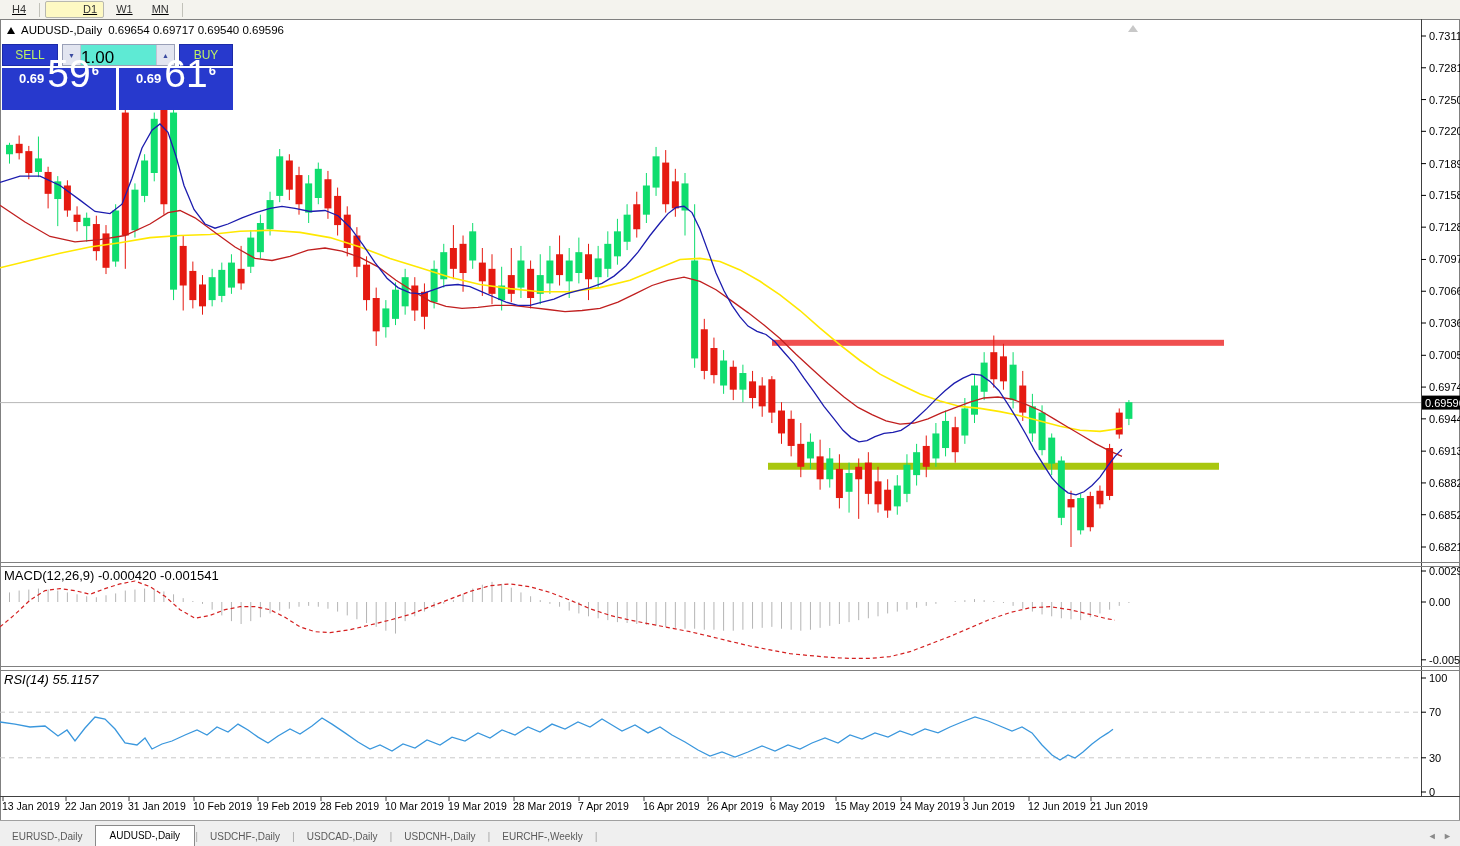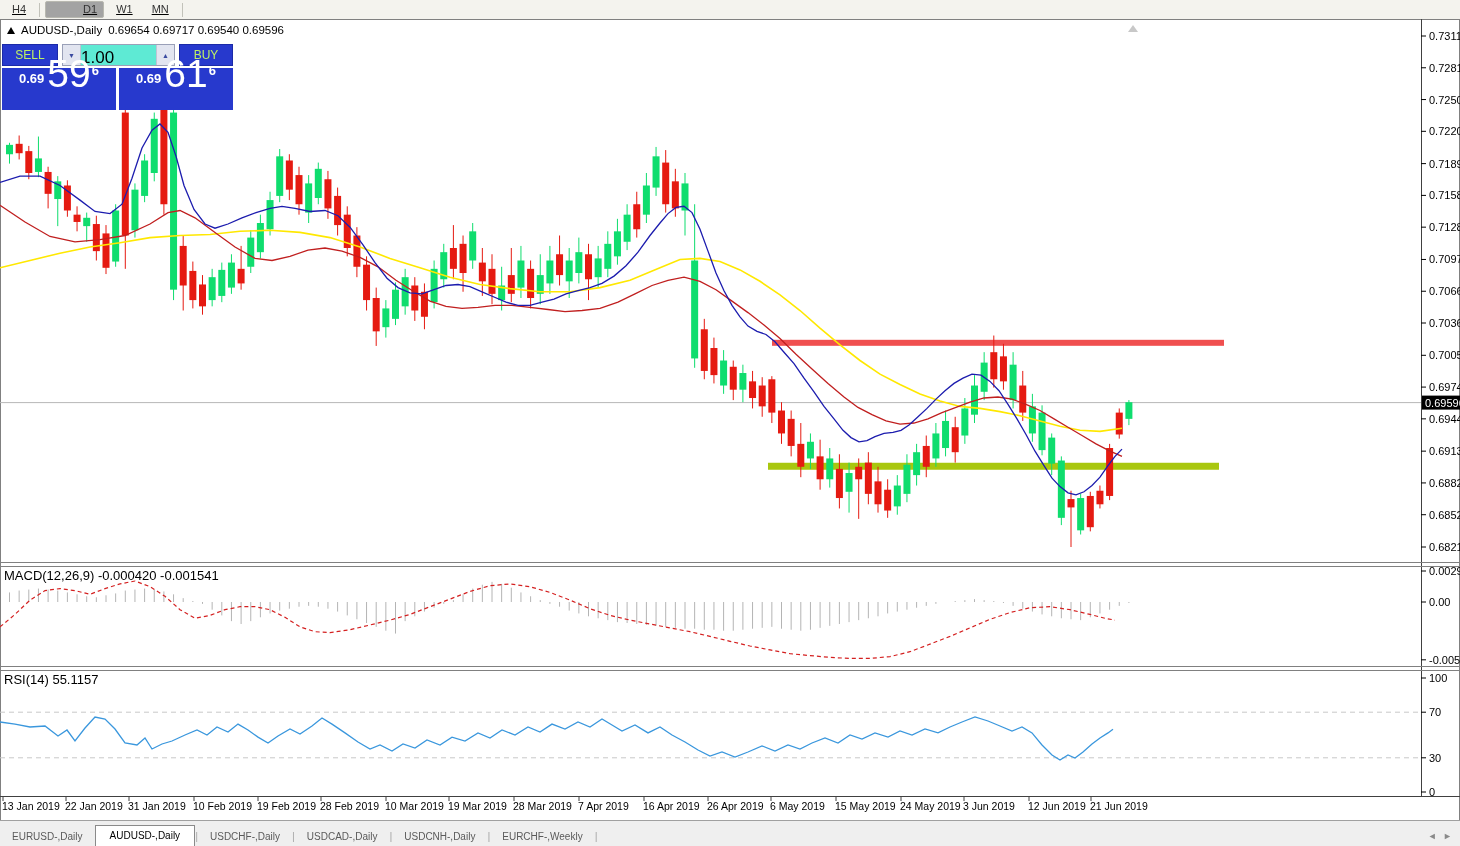--- a/index.html
+++ b/index.html
@@ -1,20 +1,20 @@
 <!DOCTYPE html>
 <html><head>
 <meta charset="utf-8">
 <style>
   html,body{margin:0;padding:0;background:#fff;font-family:"Liberation Sans",sans-serif;}
   #app{position:relative;width:1460px;height:846px;overflow:hidden;background:#fff;}
   
   .toolbar{position:absolute;left:0;top:0;width:1460px;height:19px;background:#f4f3ee;border-bottom:1px solid #9a9a9a;display:flex;align-items:center;text-decoration:underline;}
   .tfbtn{height:15px;line-height:15px;padding:0 6px;margin-left:5px;font-size:11px;color:#333;background:#f4f3ee;border:1px solid #f4f3ee;border-radius:2px;cursor:default;}
-  .tfbtn.active{background:#a3a3a3;border:1px solid #b8b8b0;padding-left:37px;}
+  .tfbtn.active{background:#fef9c3;border:1px solid #b8b8b0;padding-left:37px;}
   .tfsep{width:1px;height:14px;background:#c2c2ba;margin-left:6px;}
   
   .chartwin{position:absolute;left:0;top:19px;width:1460px;height:801px;background:#fff;}
   svg{position:absolute;left:0;top:0;}
   
   .title{position:absolute;left:7px;top:5px;font-size:11.5px;color:#000;display:flex;align-items:center;gap:6px;white-space:nowrap;}
   .tmark{width:0;height:0;border-left:4px solid transparent;border-right:4px solid transparent;border-bottom:7px solid #000;display:inline-block;}
   .scrollmark{position:absolute;left:1128px;top:6px;width:0;height:0;border-left:5px solid transparent;border-right:5px solid transparent;border-bottom:7px solid #c8c8c8;}
   
   .trade{position:absolute;left:2px;top:25px;width:231px;height:66px;background:#fff;}
@@ -559,21 +559,21 @@
         </div>
         <div class="pricebox">
           <span class="pb">0.69</span>
             <span class="pbig">61</span>
             <span class="psup">6</span>
         </div>
       </div>
     </div>
 
     <div class="indlabel" style="left:4px;top:549px;">MACD(12,26,9) -0.000420 -0.001541</div>
-    <div class="indlabel" style="left:4px;top:653px;">RSI(14) 55.1157</div>
+    <div class="indlabel" style="left:4px;top:653px;font-style:italic;">RSI(14) 55.1157</div>
   </div>
 
   <div class="tabbar" id="tabbar">
       <div class="tab">EURUSD-,Daily</div>
       <div class="tab active">AUDUSD-,Daily</div>
       <div class="tabsep">|</div>
       <div class="tab">USDCHF-,Daily</div>
       <div class="tabsep">|</div>
       <div class="tab">USDCAD-,Daily</div>
       <div class="tabsep">|</div>

